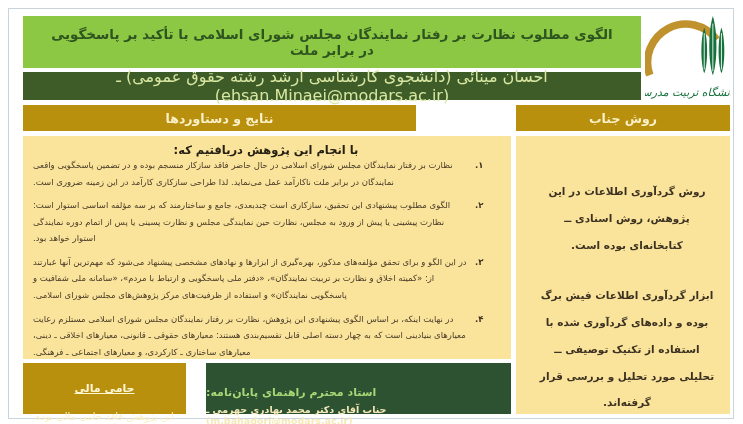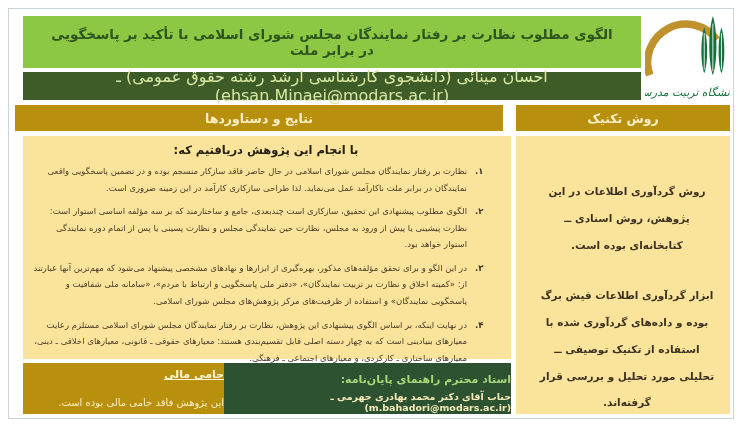--- a/index.html
+++ b/index.html
@@ -43,73 +43,73 @@
   }
 
   
   .gold-header{
     background:var(--gold,#B8900D);
     color:var(--gold-text,#FBF0C8);
     font-weight:bold;font-size:12.5px;
     display:flex;align-items:center;justify-content:center;
     height:26px;top:96px;
   }
-  .gold-header.results{left:6px;width:488px;}
+  .gold-header.results{left:14px;width:393px;}
   .gold-header.method{left:507px;width:214px;}
 
   
   .panel{
     background:var(--panel-bg,#FAE49B);
     color:var(--panel-text,#4a3b28);
   }
   .results-panel{
     left:14px;top:127px;width:488px;height:223px;
     padding:7px 12px 4px 10px;
   }
   .results-intro{
     text-align:center;font-weight:bold;font-size:11.5px;
-    color:#262014;margin-bottom:6px;
+    color:#262014;
   }
   .list-item{
     display:flex;flex-direction:row;
     margin-bottom:7px;
     font-size:8.5px;line-height:1.95;
   }
   .list-item .num{
     font-weight:bold;flex:0 0 24px;text-align:left;
     padding-left:8px;color:#3f3220;
   }
-  .list-item .txt{flex:1;text-align:right;}
+  .list-item .txt{flex:1;text-align:left;}
 
   .method-panel{
     left:507px;top:127px;width:214px;height:278px;
     padding:42px 12px 10px 12px;
     font-weight:bold;font-size:10.5px;line-height:2.55;
     text-align:center;color:#3d3222;
   }
   .method-panel .para{margin:0 0 24px 8px;}
 
   
   .advisor-box{
     left:197px;top:354px;width:305px;height:51px;
     background:var(--advisor-bg,#2D5232);
-    text-align:right;padding-top:10px;
+    text-align:left;padding-top:23px;
   }
   .advisor-header{
     color:var(--advisor-header-text,#A8D576);
     font-weight:bold;font-size:11px;
   }
   .advisor-name{
     color:var(--advisor-text,#F5E9B8);
     font-size:9.5px;margin-top:5px;font-weight:bold;
   }
   .sponsor-box{
-    left:14px;top:354px;width:201px;height:51px;
+    left:14px;top:354px;width:163px;height:51px;
     background:var(--gold,#B8900D);
-    text-align:right;padding-top:5px;
+    text-align:center;padding-top:19px;
   }
   .sponsor-header{
     color:#FFF6D5;font-weight:bold;font-size:11px;
     text-decoration:underline;
   }
   .sponsor-text{
     color:#FBEFC2;font-size:10px;margin-top:16px;
   }
 </style>
 </head>
@@ -127,21 +127,21 @@
         <path d="M62 16 C58 28 58 54 62 64 C66 54 66 28 62 16 Z"></path>
         <path d="M71 4 C66 20 66 52 71 66 C76 52 76 20 71 4 Z"></path>
         <path d="M80 16 C76 28 76 54 80 64 C84 54 84 28 80 16 Z"></path>
         <path d="M62 22 L62 60 M71 12 L71 62 M80 22 L80 60" stroke="#e9f4ec" stroke-width="1" fill="none"></path>
       </g>
       <text x="45" y="88" text-anchor="middle" font-size="11.5" font-style="italic" fill="#17713D" font-family="DejaVu Sans, sans-serif">دانشگاه تربیت مدرس</text>
     </svg>
   </div>
 
   <div class="abs gold-header results">نتایج و دستاوردها</div>
-  <div class="abs gold-header method">روش تکنیک</div>
+  <div class="abs gold-header method">روش جناب</div>
 
   <div class="abs panel results-panel">
     <div class="results-intro">با انجام این پژوهش دریافتیم که:</div>
     <div>
   <div class="list-item">
     <span class="num">۱.</span>
     <span class="txt">نظارت بر رفتار نمایندگان مجلس شورای اسلامی در حال حاضر فاقد سازکار منسجم بوده و در تضمین پاسخگویی واقعی نمایندگان در برابر ملت ناکارآمد عمل می‌نماید. لذا طراحی سازکاری کارآمد در این زمینه ضروری است.</span>
   </div>
 
   <div class="list-item">

